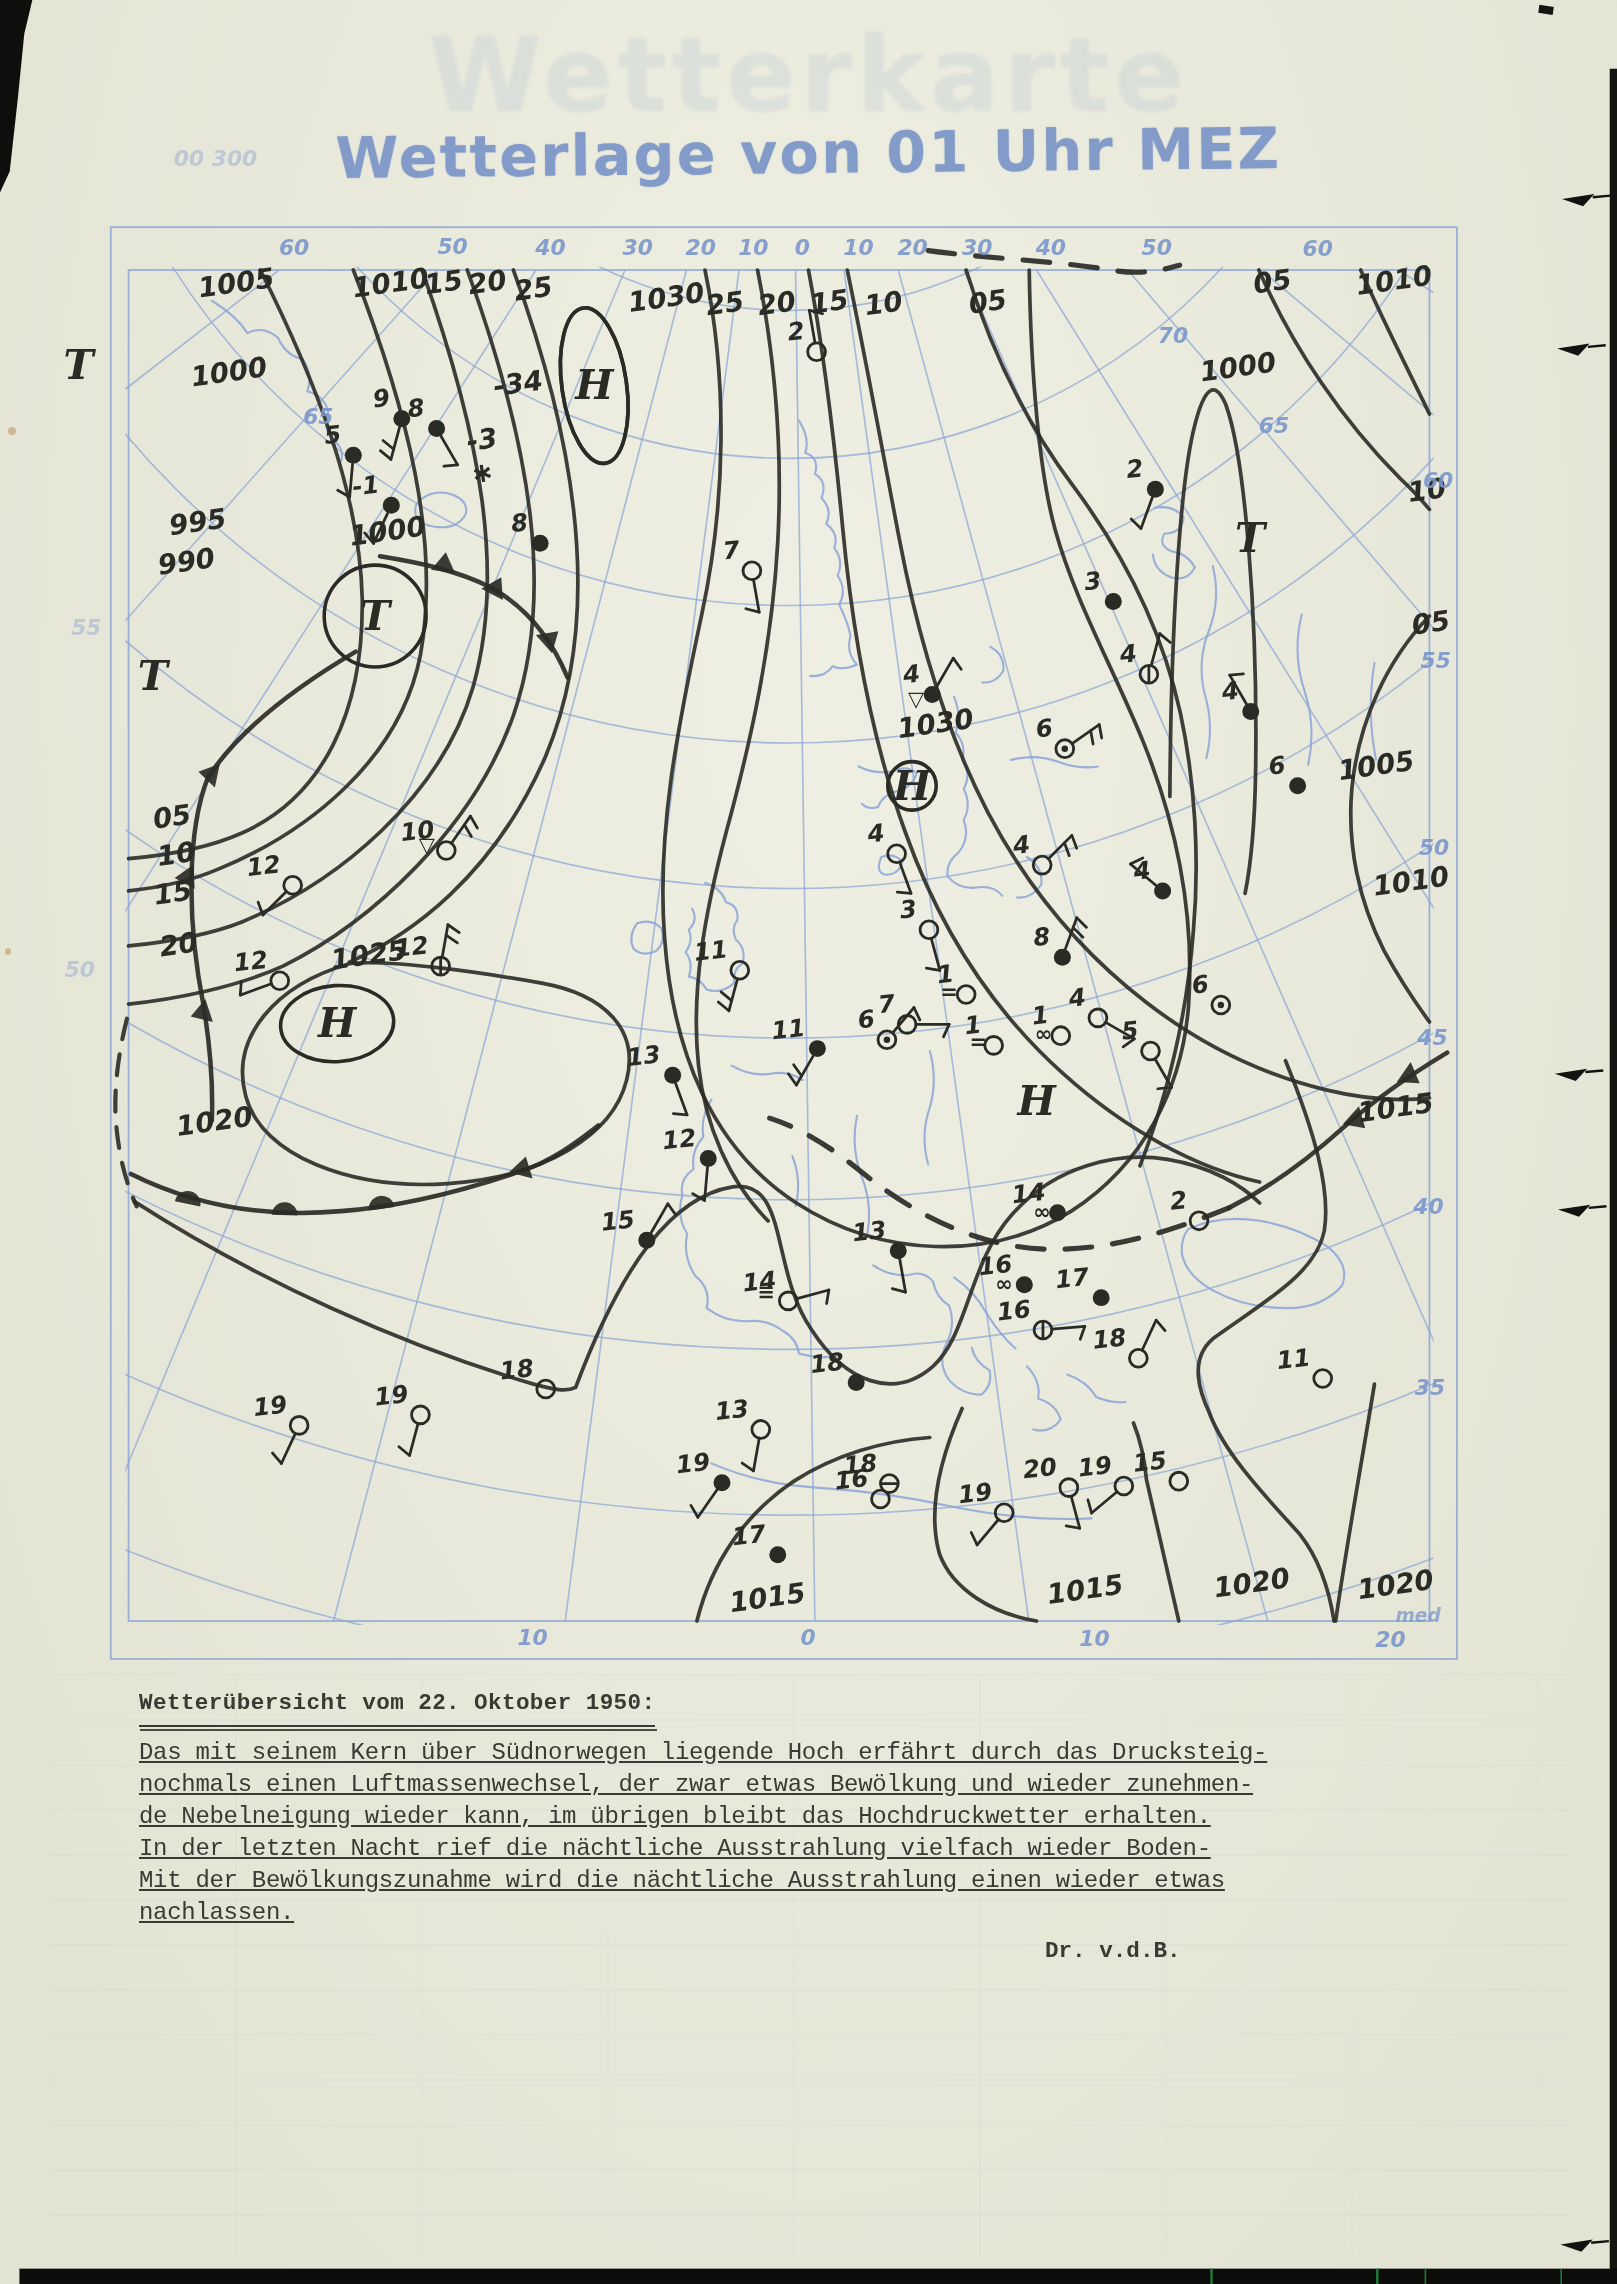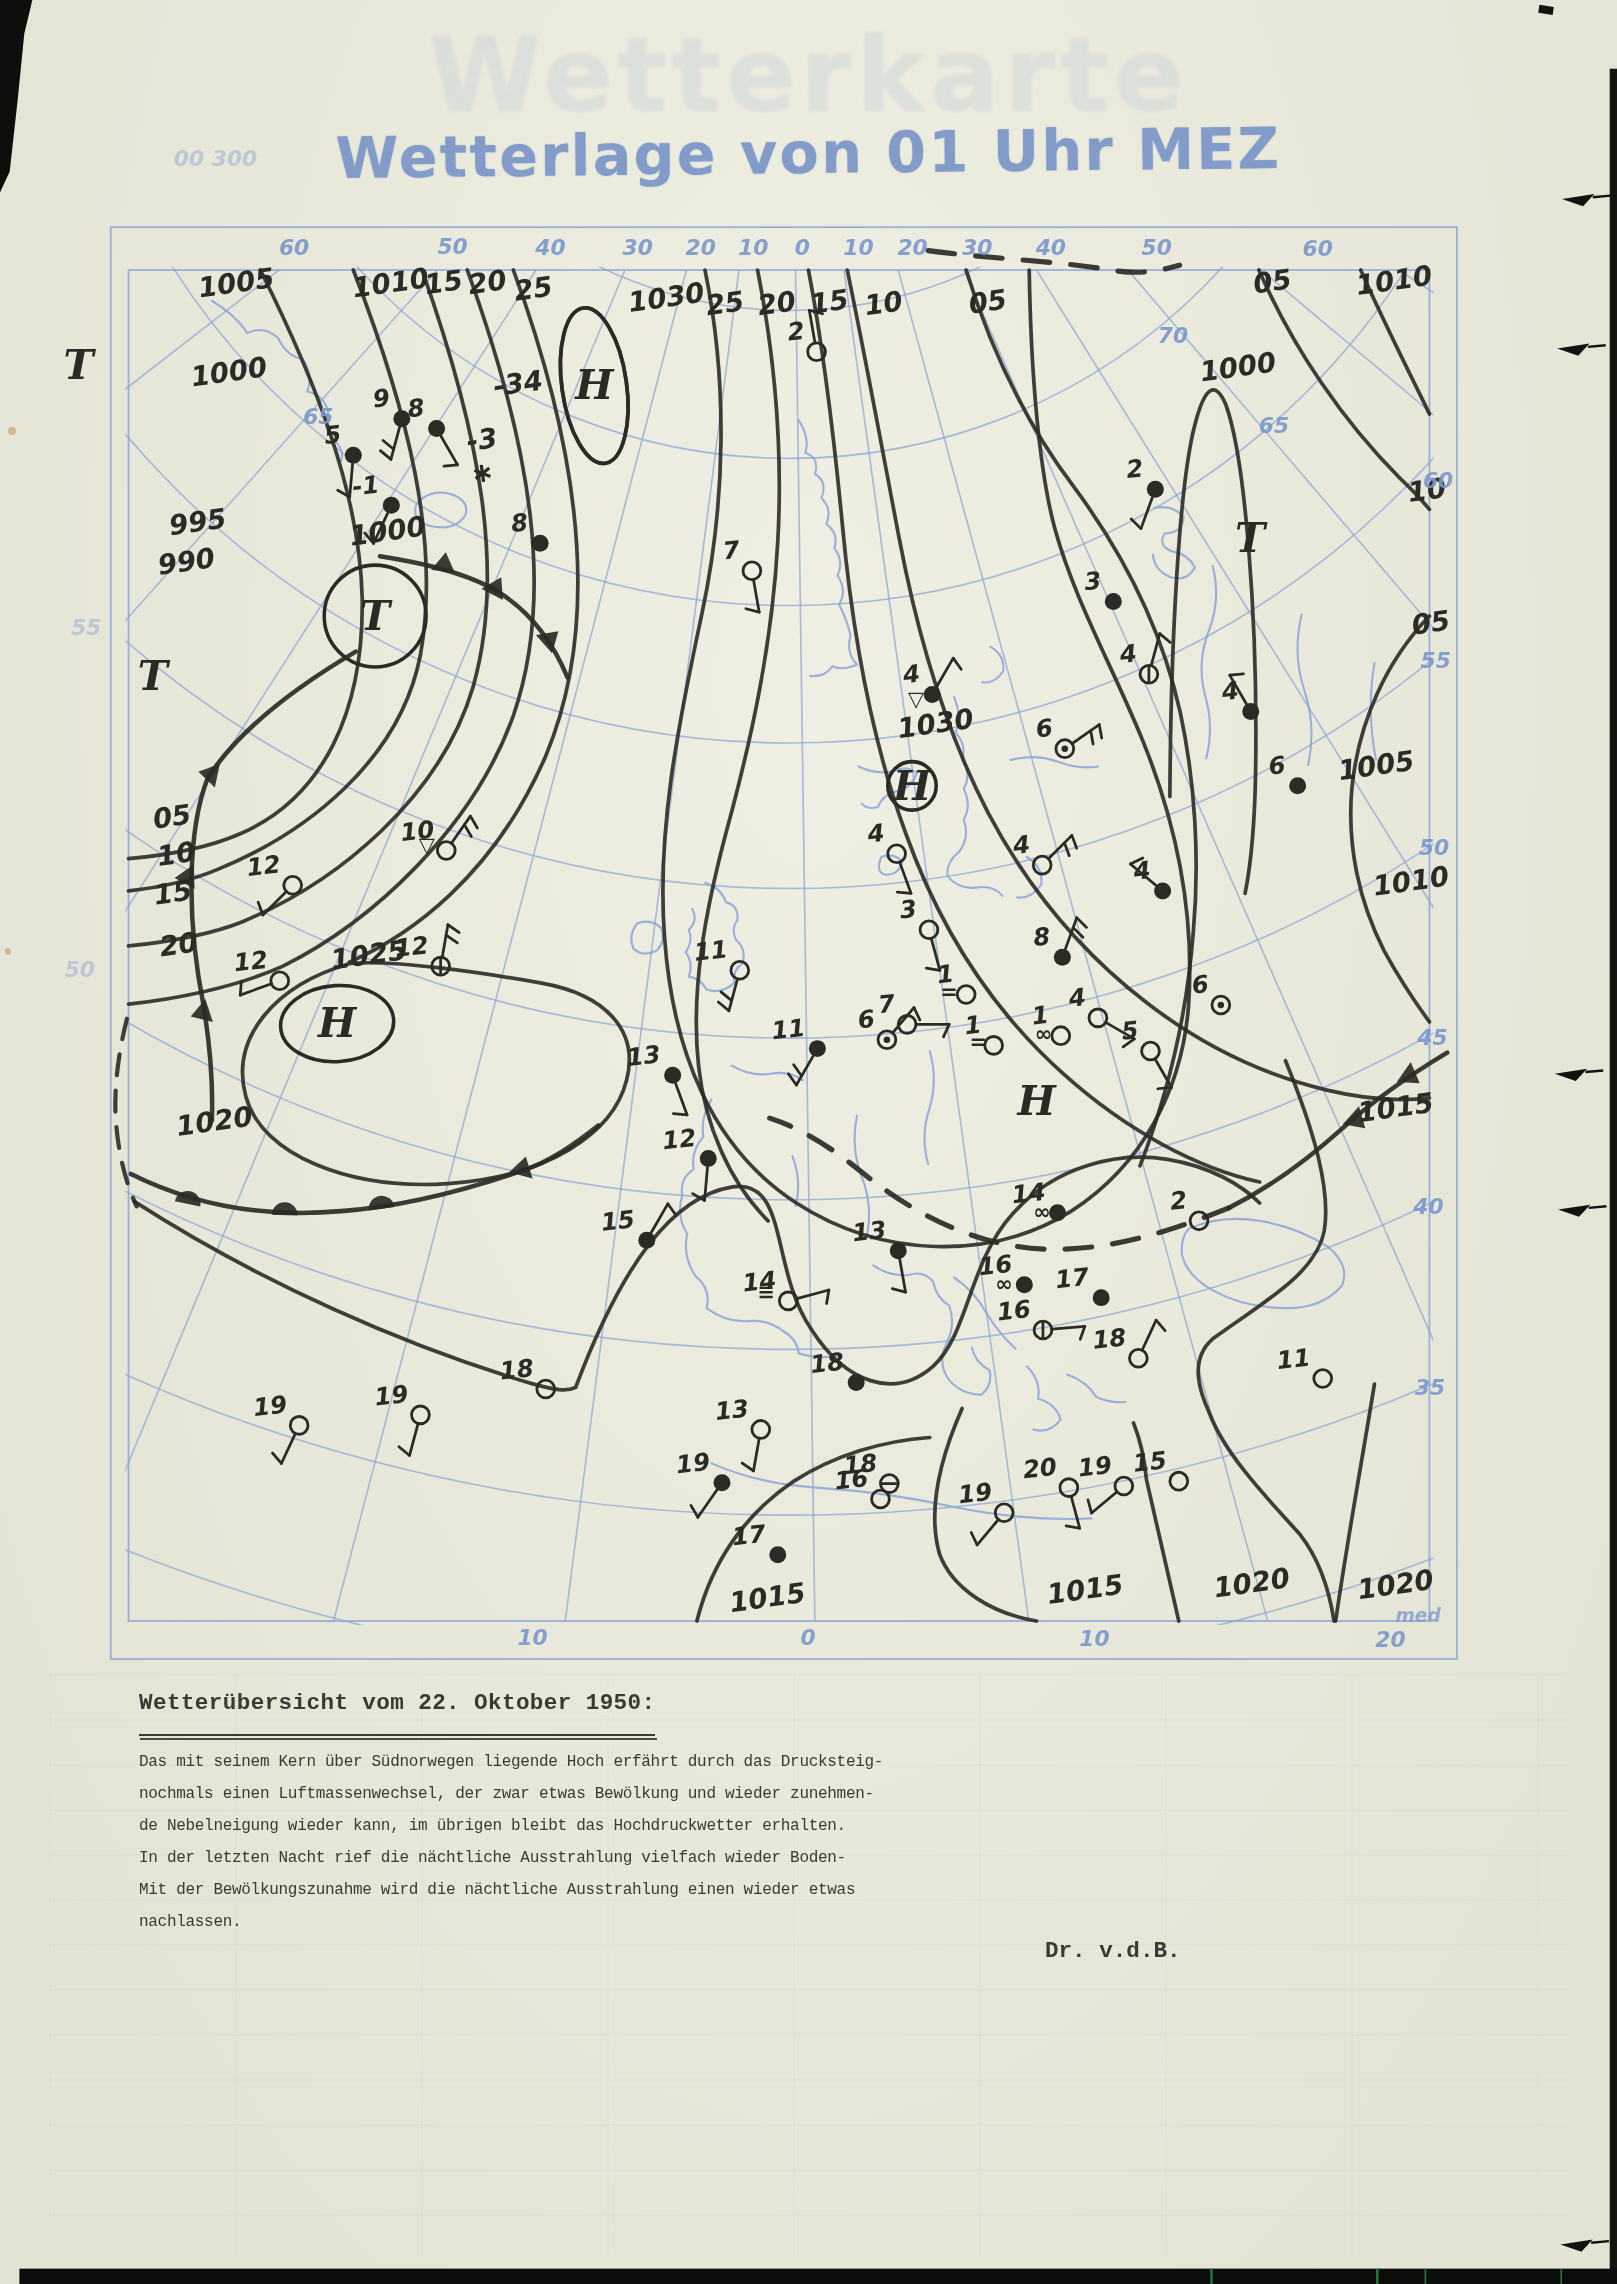--- a/index.html
+++ b/index.html
@@ -38,24 +38,24 @@
   .blue-label{font:600 27px "DejaVu Sans",sans-serif;font-style:italic;fill:var(--blue-label);opacity:.9;}
   .blue-label.faint{opacity:.38;}
   .blue-label.script{font-size:23px;opacity:.75;}
   .center-glyph{font:700 50px "DejaVu Serif",serif;font-style:italic;fill:var(--ink);}
   .center-ring{fill:none;stroke:var(--ink);stroke-width:4.4;}
   .station-circle{stroke:var(--ink);stroke-width:3.5;}
   .barb{stroke:var(--ink);stroke-width:3.4;stroke-linecap:round;fill:none;}
   .summary{position:absolute;left:139px;top:1690px;width:1148px;color:var(--type);
     font-family:"Liberation Mono","DejaVu Sans Mono",monospace;}
   .summary-heading{display:inline-block;font-size:22.6px;font-weight:600;letter-spacing:0.4px;
-    padding-bottom:18px;border-bottom:2.1px solid var(--type);position:relative;margin-bottom:9.7px;}
+    padding-bottom:9px;border-bottom:2.1px solid var(--type);position:relative;margin-bottom:9.7px;}
   .summary-heading::after{content:"";position:absolute;left:0.8px;right:-1.6px;bottom:-5.7px;height:1.9px;
     background:var(--type);opacity:.9;}
-  .summary-line{font-size:16px;line-height:32px;letter-spacing:-0.3px;white-space:pre;}
+  .summary-line{font-size:24px;line-height:32px;letter-spacing:-0.3px;white-space:pre;text-decoration:underline;}
   .signature{position:absolute;left:1045px;top:1938px;color:var(--type);
     font:600 22.6px "Liberation Mono","DejaVu Sans Mono",monospace;}
   .stain{position:absolute;border-radius:50%;background:#b9915e;opacity:.55;}
 </style>
 </head>
 <body>
 
 <div class="page">
 
   <div class="ghost-title">Wetterkarte</div>

